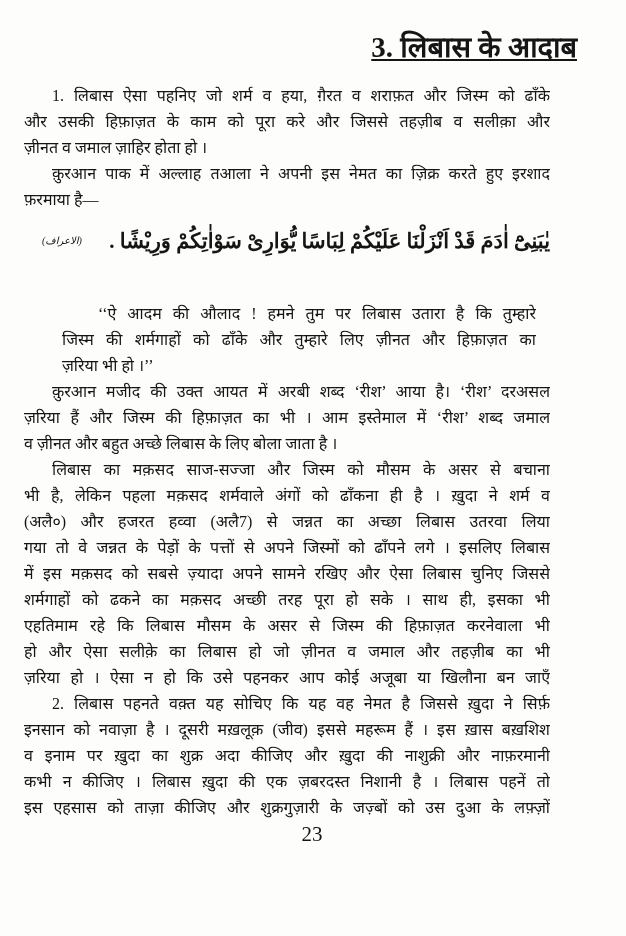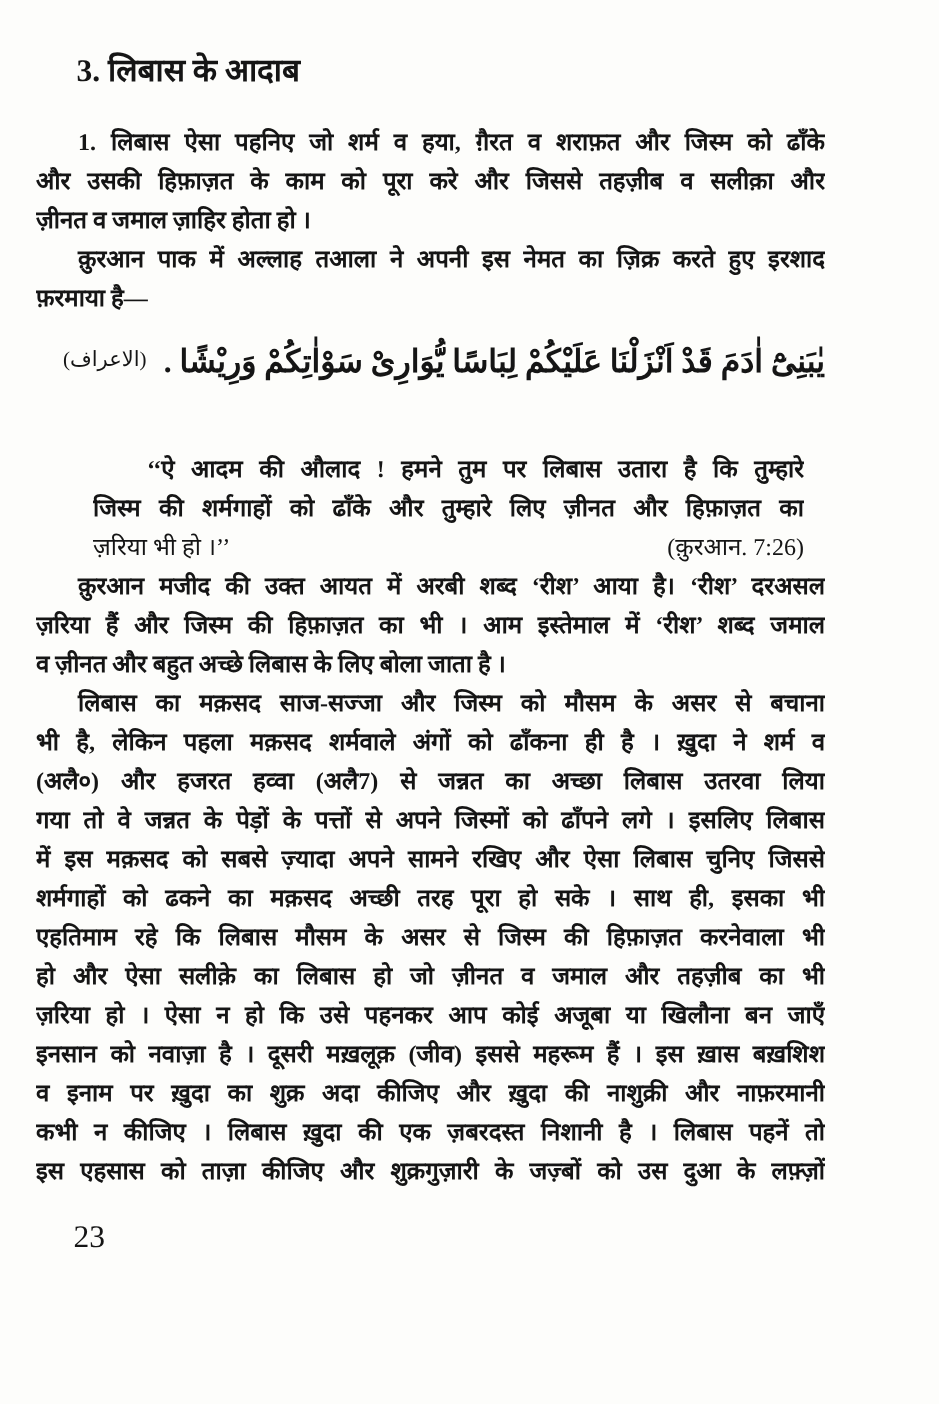--- a/index.html
+++ b/index.html
@@ -13,76 +13,78 @@
     height: 936px;
     background: #fdfdfb;
     color: #151515;
     font-family: "Liberation Serif", "DejaVu Serif", serif;
     font-size: 16px;
     overflow: hidden;
     box-sizing: border-box;
     padding: 0 76px 0 24px; 
   }
   .title {
-    font-size: 21px;
+    font-size: 29px;
     line-height: 40px;
     font-weight: bold;
-    text-align: left;
+    text-align: right;
     position: relative;
     left: 27px;           
     margin: 27px 0 16px 0;
+    text-decoration: underline;
   }
   .para { margin: 0; }
   .line {
     height: 26px;
     line-height: 26px;
     overflow: hidden;
     text-align: justify;
     text-align-last: justify;
     white-space: nowrap;
-    font-weight: bold;
   }
   .line.last  { text-align-last: left; }
   .line.first { text-indent: 28px; }
   .arabic {
     display: flex;
     direction: rtl;
     justify-content: space-between;
     align-items: center;
     height: 40px;
     margin: 8px 0 6px 0;
     padding-left: 18px;
   }
   .arabic .verse {
     font-size: 21px;
     font-weight: 600;
     letter-spacing: 0.5px;
   }
   .arabic .surah {
-    font-size: 14px;
+    font-size: 10px;
     padding-bottom: 2px;
+    font-style: italic;
   }
   .quote {
     padding-left: 38px;
     padding-right: 14px;
   }
   .quote .line.first { text-indent: 36px; margin-top: 40px; }
   .quote-footer {
     display: flex;
     justify-content: space-between;
     height: 26px;
     line-height: 26px;
     gap: 40px;
   }
   .footer {
+    text-align: center;
     position: relative;
     left: 25px;
     font-size: 21px;
     line-height: 26px;
-    margin-top: 16px;
+    margin-top: 0;
   }
 </style>
 </head>
 <body>
 
 <div class="page">
 
   <h1 class="title">3. लिबास के आदाब</h1>
 
   <div class="para">
@@ -101,21 +103,20 @@
     <span class="surah">(الاعراف)</span>
   </div>
 
   <div class="quote">
     <div>
         <div class="line first">‘‘ऐ आदम की औलाद ! हमने तुम पर लिबास उतारा है कि तुम्हारे</div>
         <div class="line">जिस्म की शर्मगाहों को ढाँके और तुम्हारे लिए ज़ीनत और हिफ़ाज़त का</div>
       </div>
     <div class="quote-footer">
       <span>ज़रिया भी हो ।’’</span>
-      <span>(क़ुरआन. 7:26)</span>
     </div>
   </div>
 
   <div class="para">
       <div class="line first">क़ुरआन मजीद की उक्त आयत में अरबी शब्द ‘रीश’ आया है। ‘रीश’ दरअसल</div>
       <div class="line">ज़रिया हैं और जिस्म की हिफ़ाज़त का भी । आम इस्तेमाल में ‘रीश’ शब्द जमाल</div>
       <div class="line last">व ज़ीनत और बहुत अच्छे लिबास के लिए बोला जाता है ।</div>
     </div>
 
   <div class="para">
@@ -124,20 +125,21 @@
       <div class="line">(अलै०) और हजरत हव्वा (अलै7) से जन्नत का अच्छा लिबास उतरवा लिया</div>
       <div class="line">गया तो वे जन्नत के पेड़ों के पत्तों से अपने जिस्मों को ढाँपने लगे । इसलिए लिबास</div>
       <div class="line">में इस मक़सद को सबसे ज़्यादा अपने सामने रखिए और ऐसा लिबास चुनिए जिससे</div>
       <div class="line">शर्मगाहों को ढकने का मक़सद अच्छी तरह पूरा हो सके । साथ ही, इसका भी</div>
       <div class="line">एहतिमाम रहे कि लिबास मौसम के असर से जिस्म की हिफ़ाज़त करनेवाला भी</div>
       <div class="line">हो और ऐसा सलीक़े का लिबास हो जो ज़ीनत व जमाल और तहज़ीब का भी</div>
       <div class="line">ज़रिया हो । ऐसा न हो कि उसे पहनकर आप कोई अजूबा या खिलौना बन जाएँ</div>
     </div>
 
   <div class="para">
+      <div class="line first">2. लिबास पहनते वक़्त यह सोचिए कि यह वह नेमत है जिससे ख़ुदा ने सिर्फ़</div>
       <div class="line">इनसान को नवाज़ा है । दूसरी मख़लूक़ (जीव) इससे महरूम हैं । इस ख़ास बख़शिश</div>
       <div class="line">व इनाम पर ख़ुदा का शुक्र अदा कीजिए और ख़ुदा की नाशुक्री और नाफ़रमानी</div>
       <div class="line">कभी न कीजिए । लिबास ख़ुदा की एक ज़बरदस्त निशानी है । लिबास पहनें तो</div>
       <div class="line">इस एहसास को ताज़ा कीजिए और शुक्रगुज़ारी के जज़्बों को उस दुआ के लफ़्ज़ों</div>
     </div>
 
   <div class="footer">23</div>
 
 </div>
 

